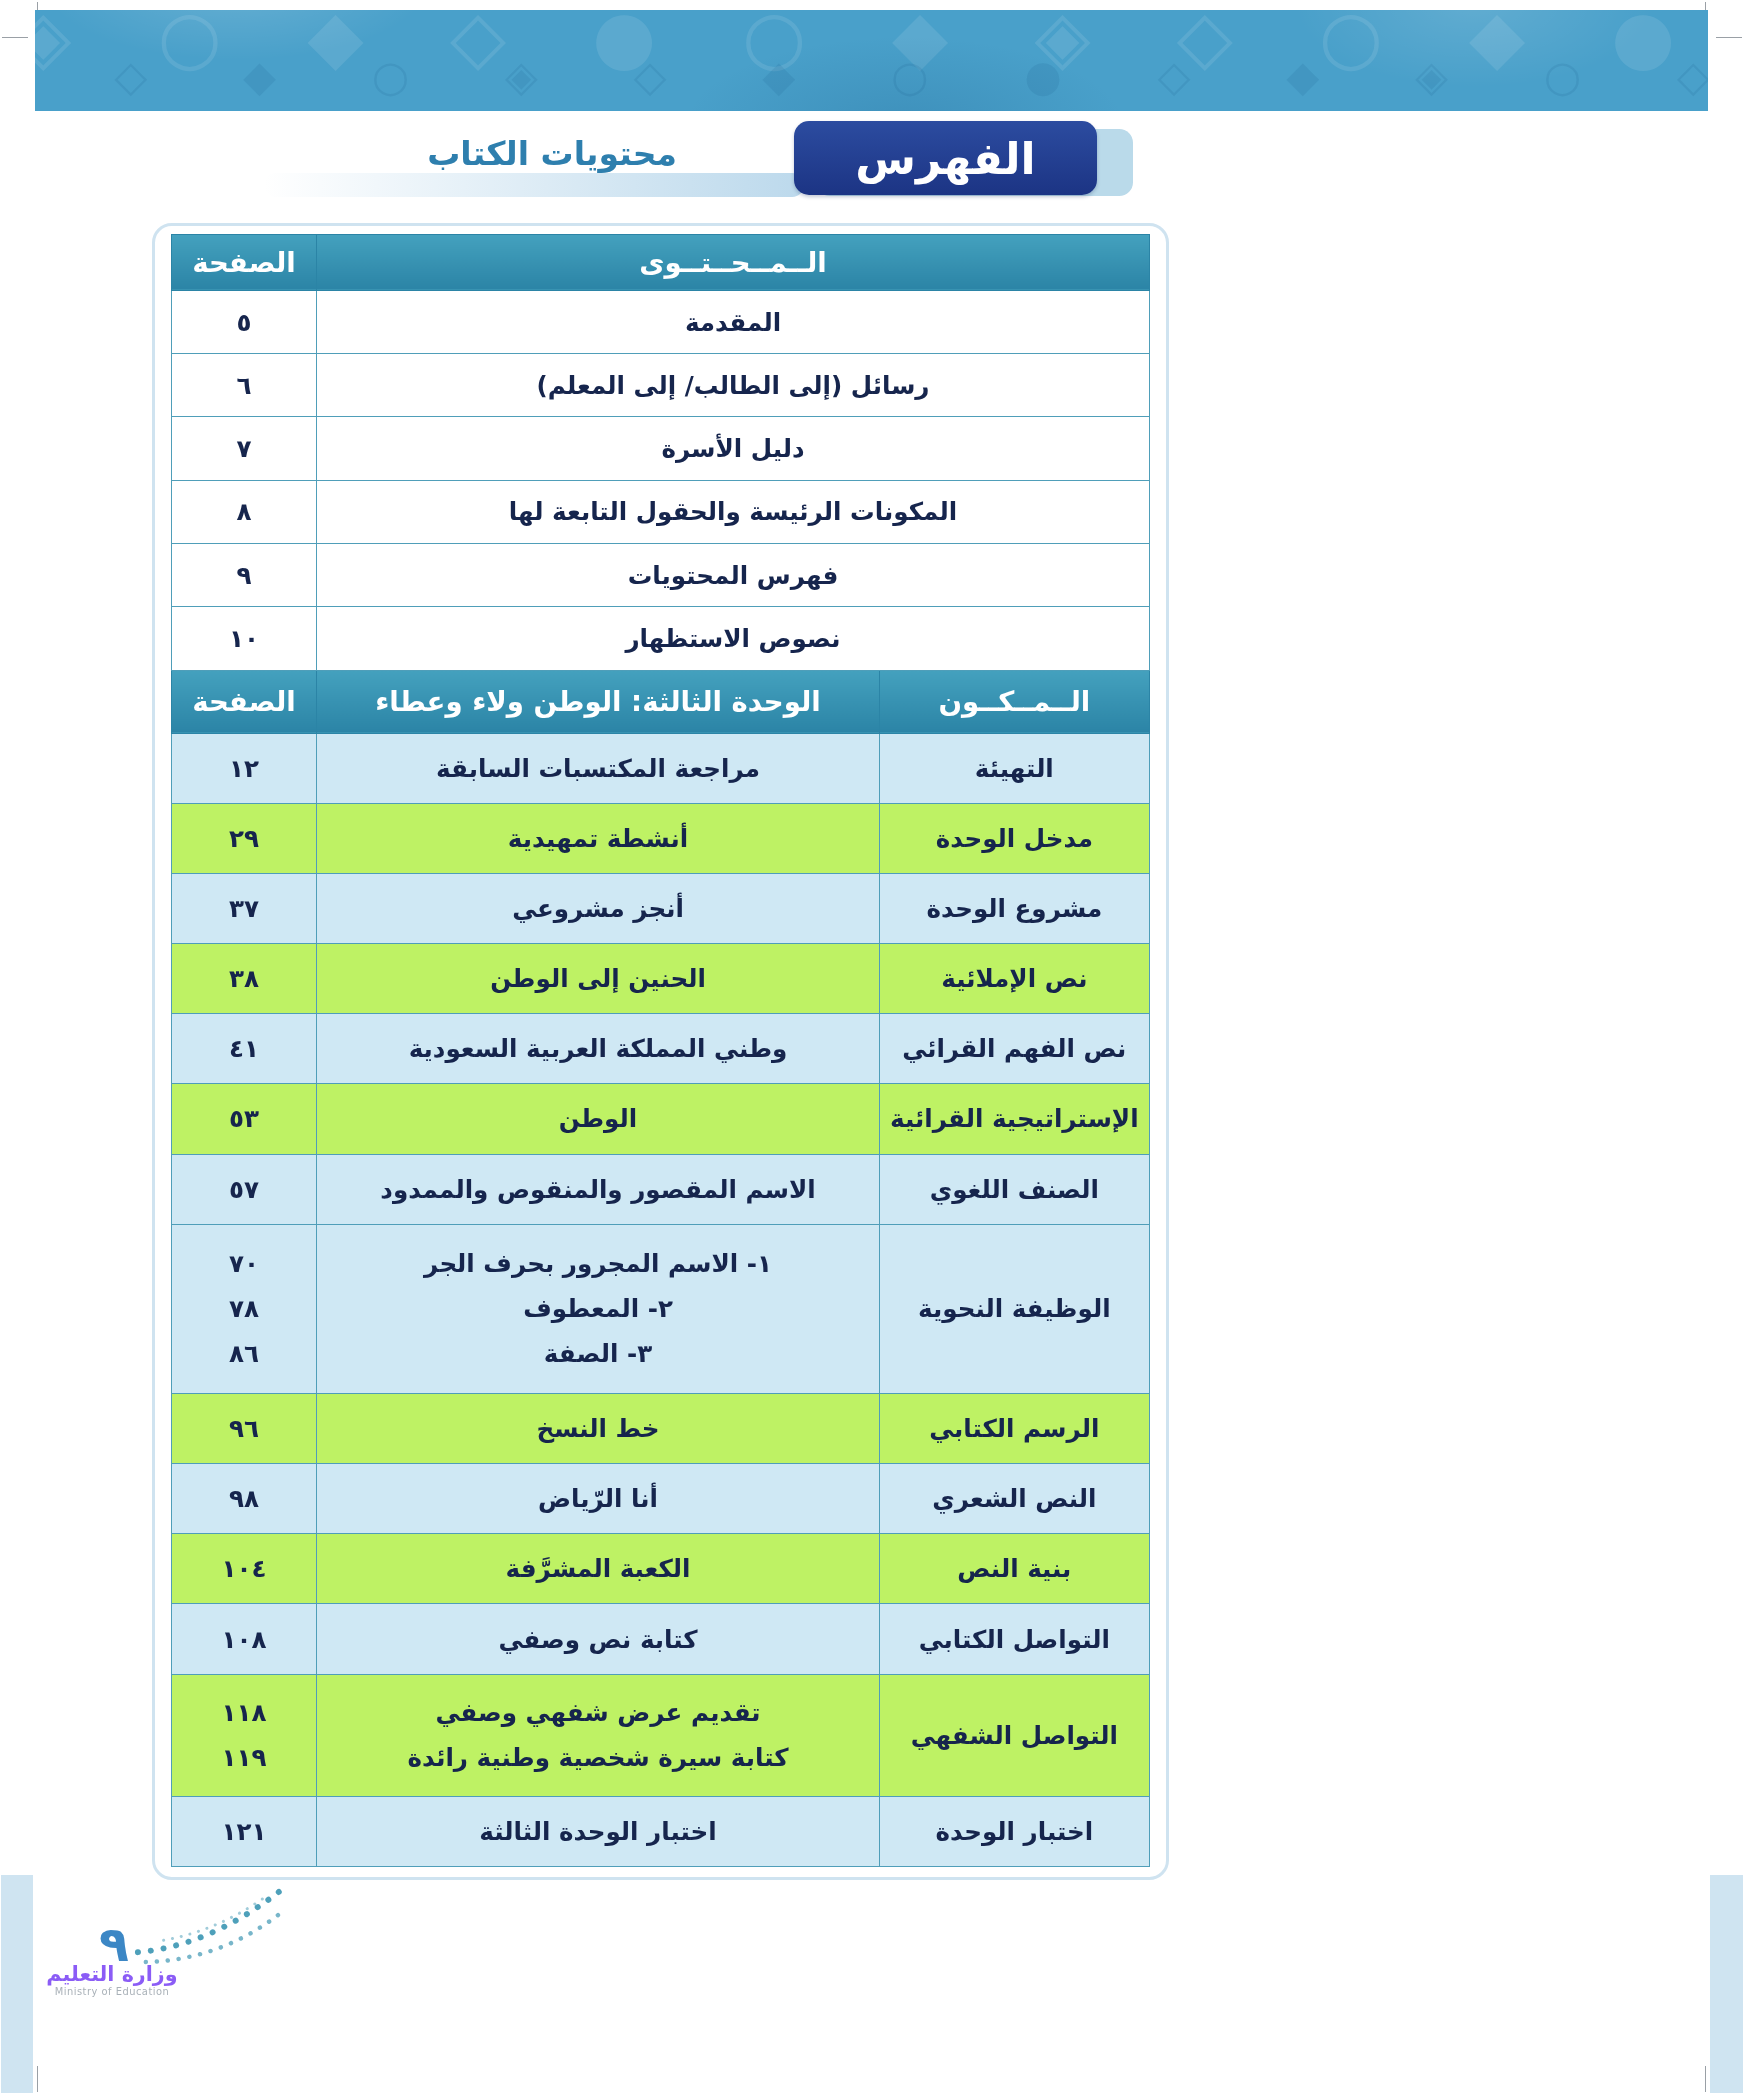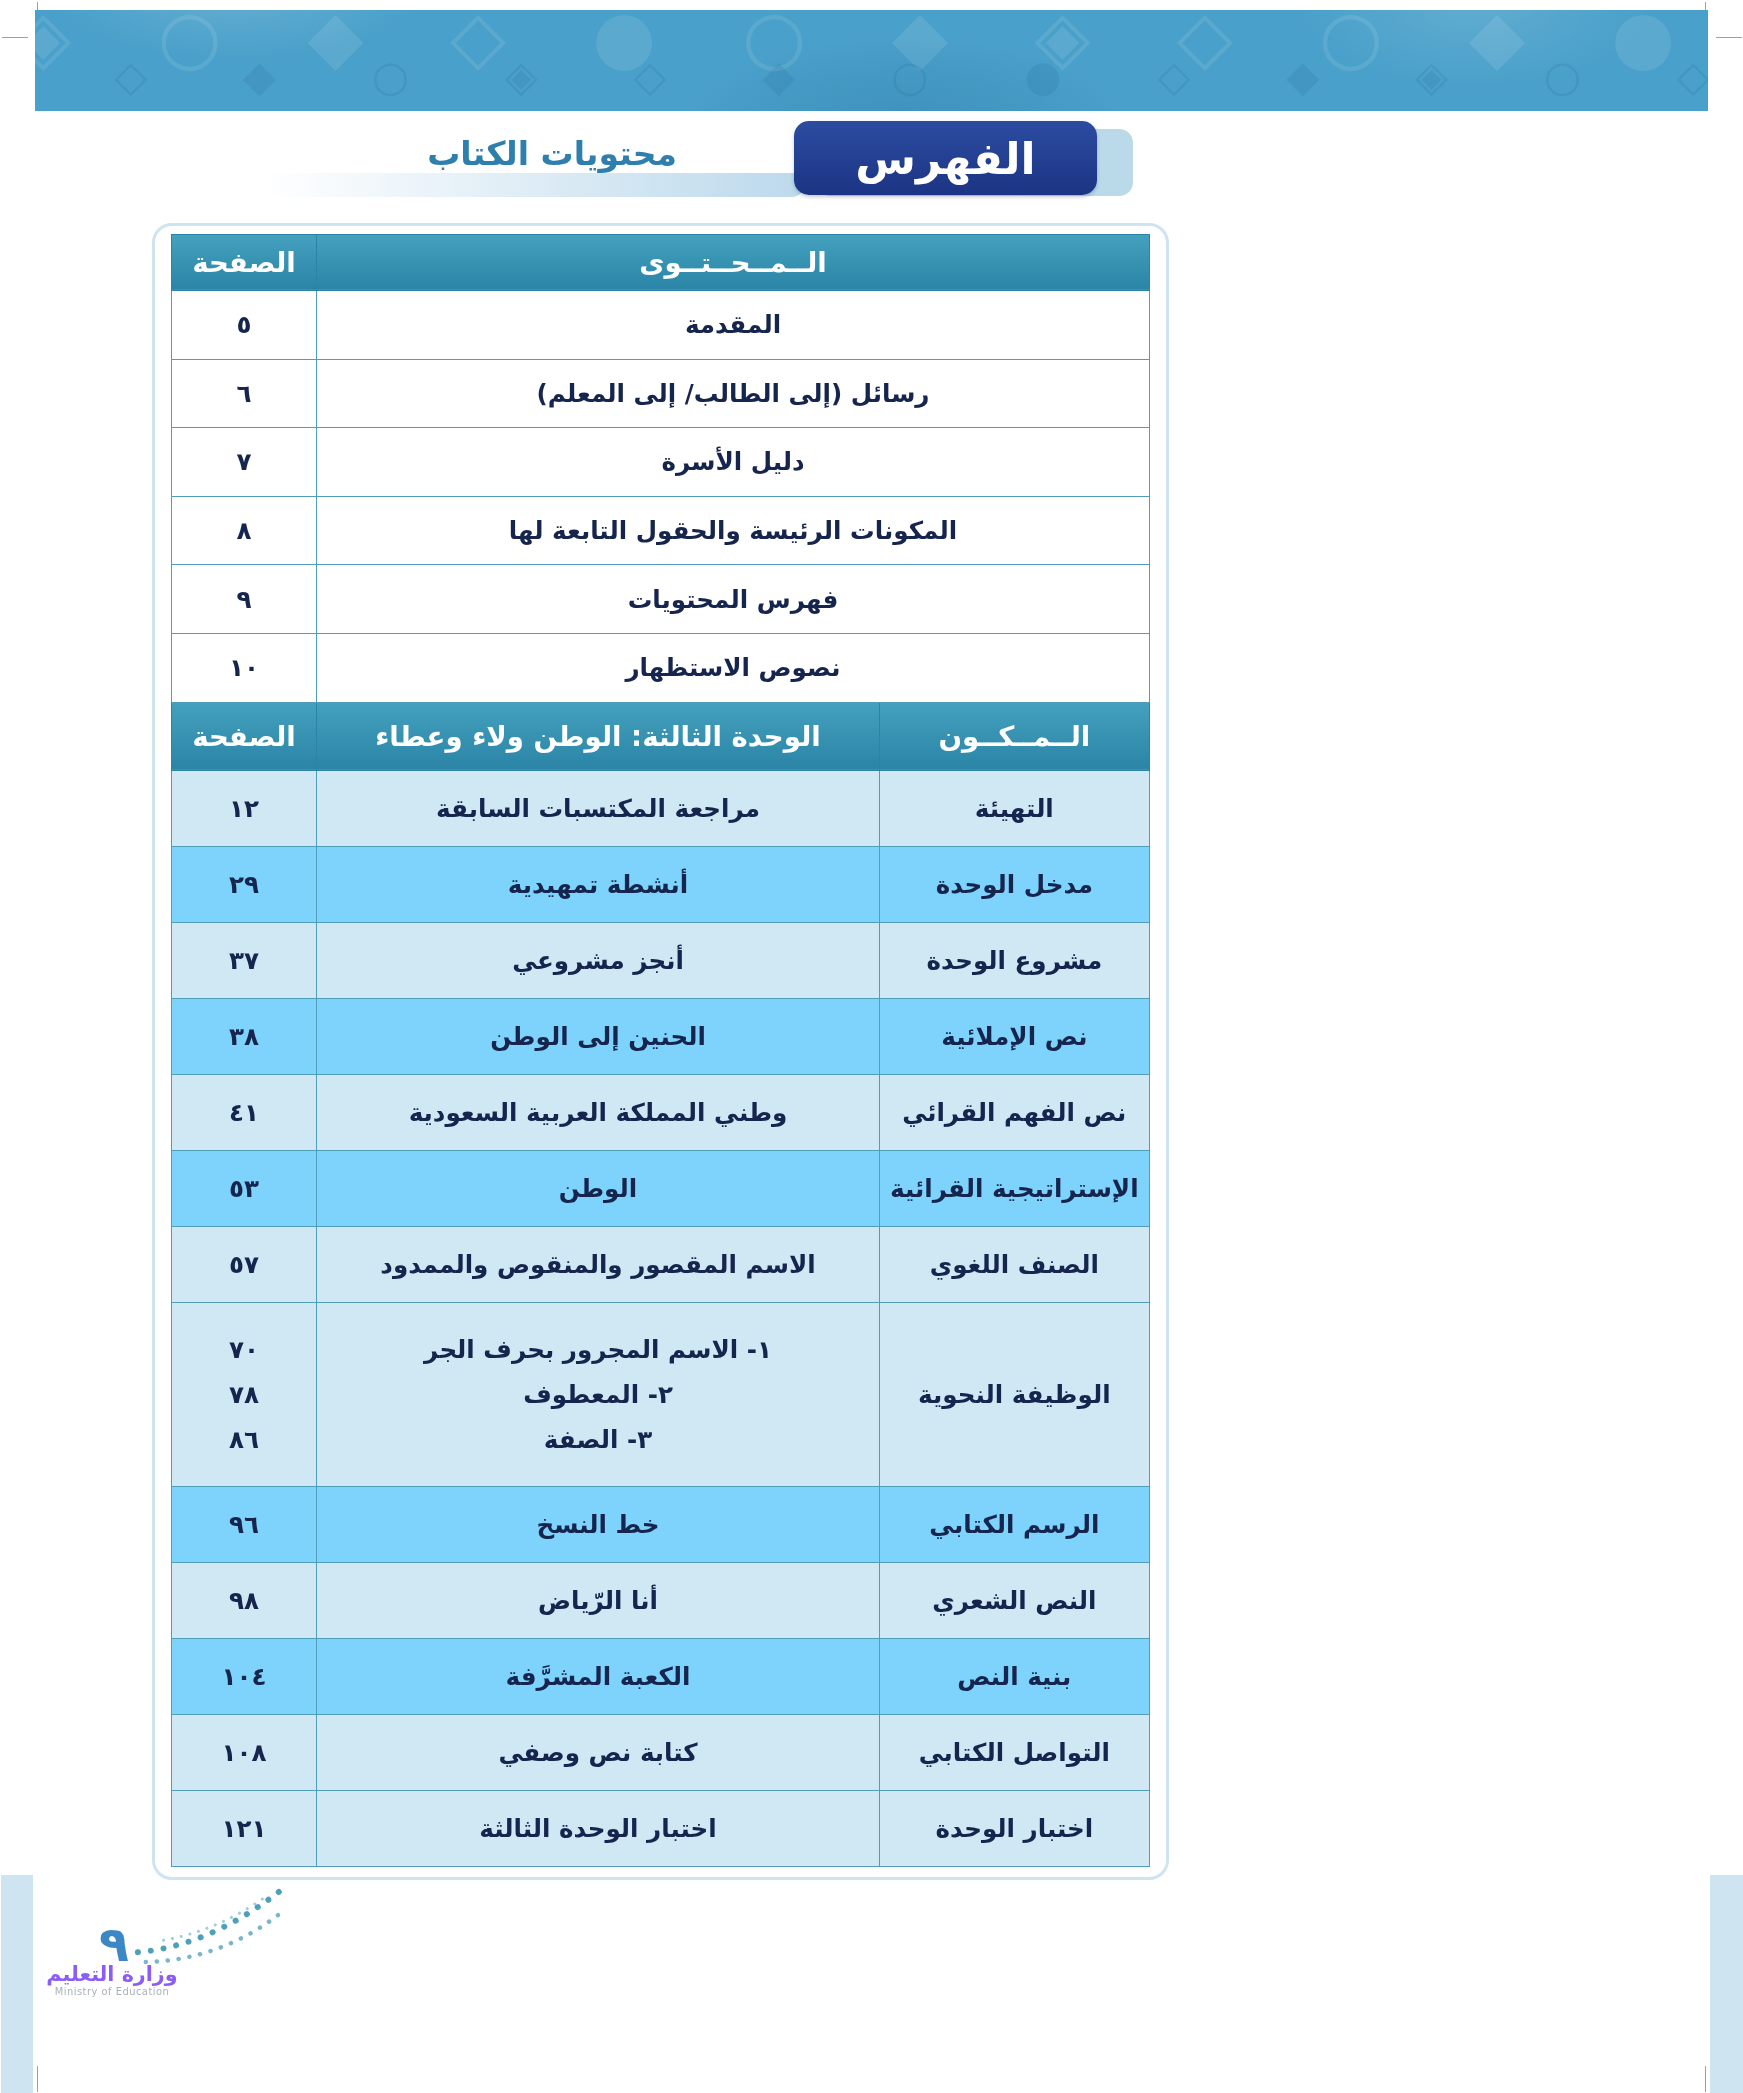--- a/index.html
+++ b/index.html
@@ -36,21 +36,21 @@
     border:1.5px solid #2b84a6;height:53px;text-align:center;vertical-align:middle;}
   td.cell{border:1.5px solid #4f9eb9;color:#16254d;font-weight:700;font-size:24.6px;
     text-align:center;vertical-align:middle;background:#ffffff;padding:2px 7.9px;}
   .s1-row{height:56px;}
   .c1-content{text-align:right;padding:0 21.7px 0 7.9px;}
   .c1-page,.c2-page{font-size:22.7px;}
   .s2-row{height:62px;}
   .s2-row.h2{height:108px;}
   .s2-row.h3{height:150px;}
   .shade-blue td{background:#cfe8f4;}
-  .shade-cream td{background:#7dd3fc;}
+  .shade-cream td{background:#bef264;}
   .cline{line-height:45px;white-space:nowrap;}
   
   .page-num{position:absolute;left:99px;top:1916px;font-size:49px;font-weight:700;color:#3c87c5;}
   .logo-dots{position:absolute;left:130px;top:1881px;}
   .logo-text{position:absolute;left:33px;top:1962px;width:158px;text-align:center;direction:rtl;}
   .logo-ar{font-size:20.7px;font-weight:700;color:#8b5cf6;}
   .logo-en{font-size:9.9px;color:#a9b1b8;letter-spacing:0.5px;direction:ltr;}
   .edge-bar{position:absolute;width:33px;height:219px;top:1875px;background:#cfe4f1;}
 </style>
 </head>
@@ -226,20 +226,31 @@
         </tr>
         <tr class="s2-row shade-blue h1">
           <td class="cell c2-comp">التواصل الكتابي</td>
           <td class="cell c2-content">
             <div class="cline">كتابة نص وصفي</div>
           </td>
           <td class="cell c2-page">
             <div class="cline">١٠٨</div>
           </td>
         </tr>
+        <tr class="s2-row shade-cream h2">
+          <td class="cell c2-comp">التواصل الشفهي</td>
+          <td class="cell c2-content">
+            <div class="cline">تقديم عرض شفهي وصفي</div>
+            <div class="cline">كتابة سيرة شخصية وطنية رائدة</div>
+          </td>
+          <td class="cell c2-page">
+            <div class="cline">١١٨</div>
+            <div class="cline">١١٩</div>
+          </td>
+        </tr>
         <tr class="s2-row shade-blue h1">
           <td class="cell c2-comp">اختبار الوحدة</td>
           <td class="cell c2-content">
             <div class="cline">اختبار الوحدة الثالثة</div>
           </td>
           <td class="cell c2-page">
             <div class="cline">١٢١</div>
           </td>
         </tr>
       </tbody>

